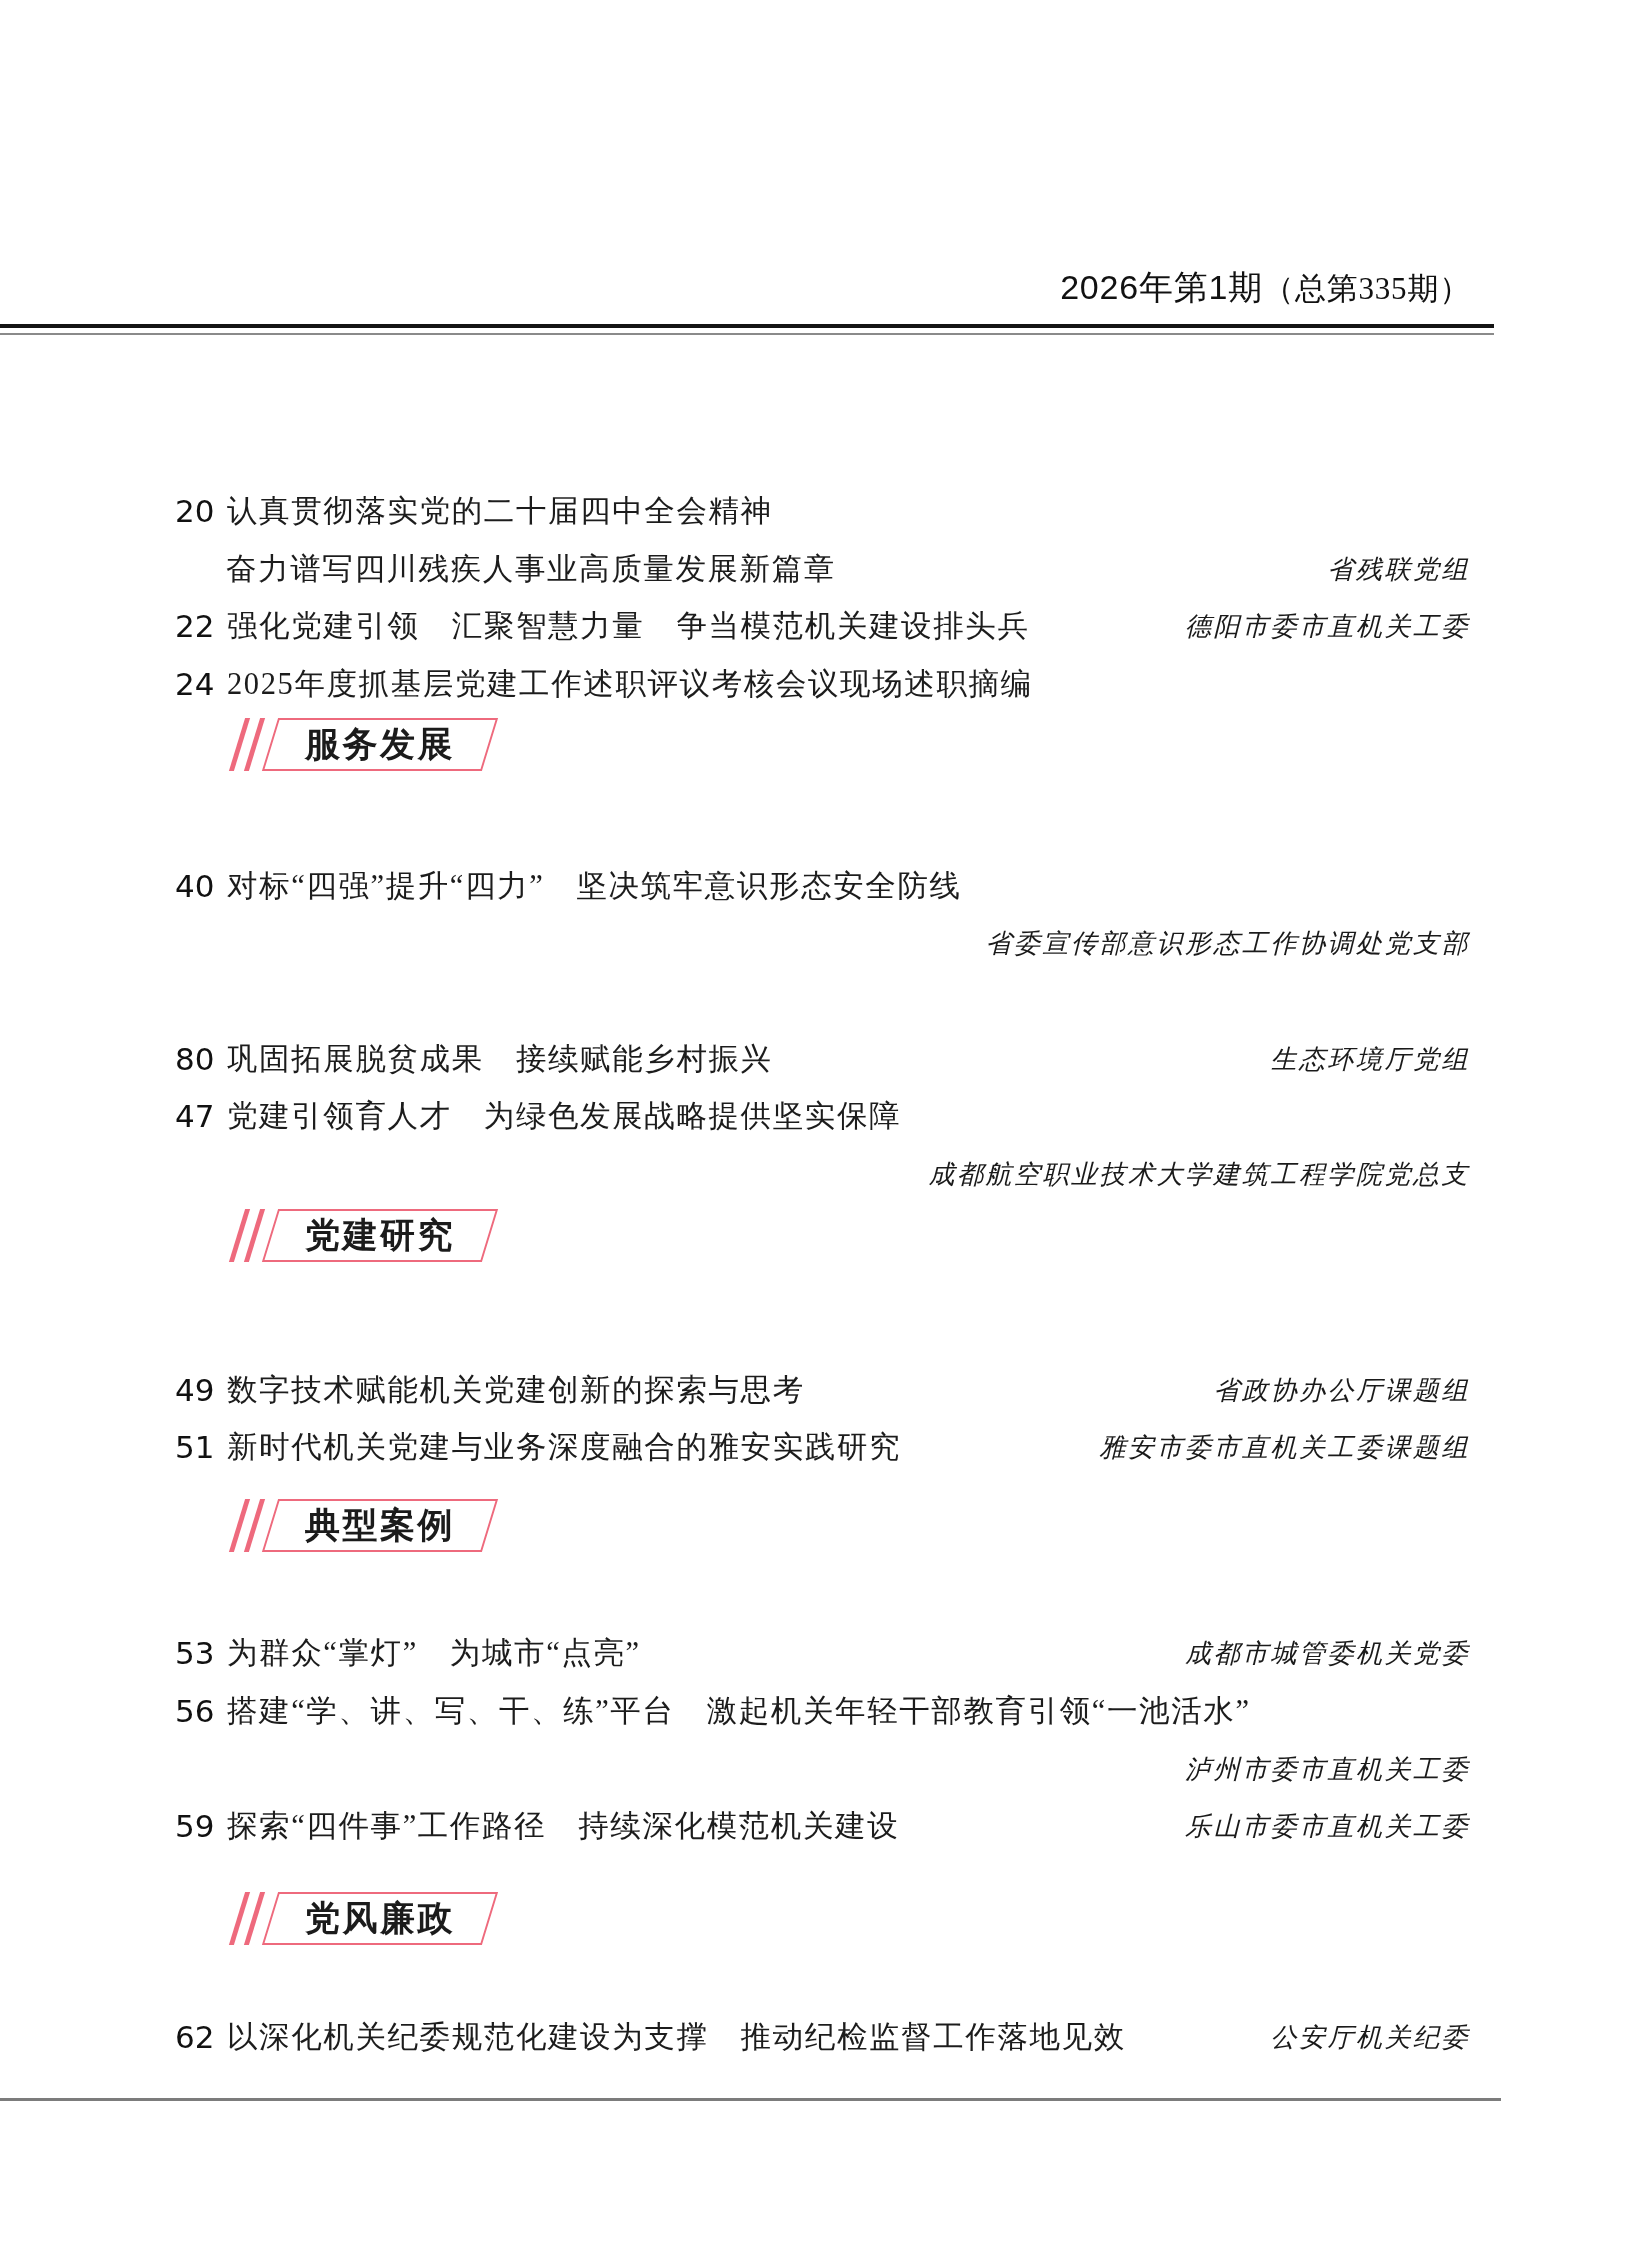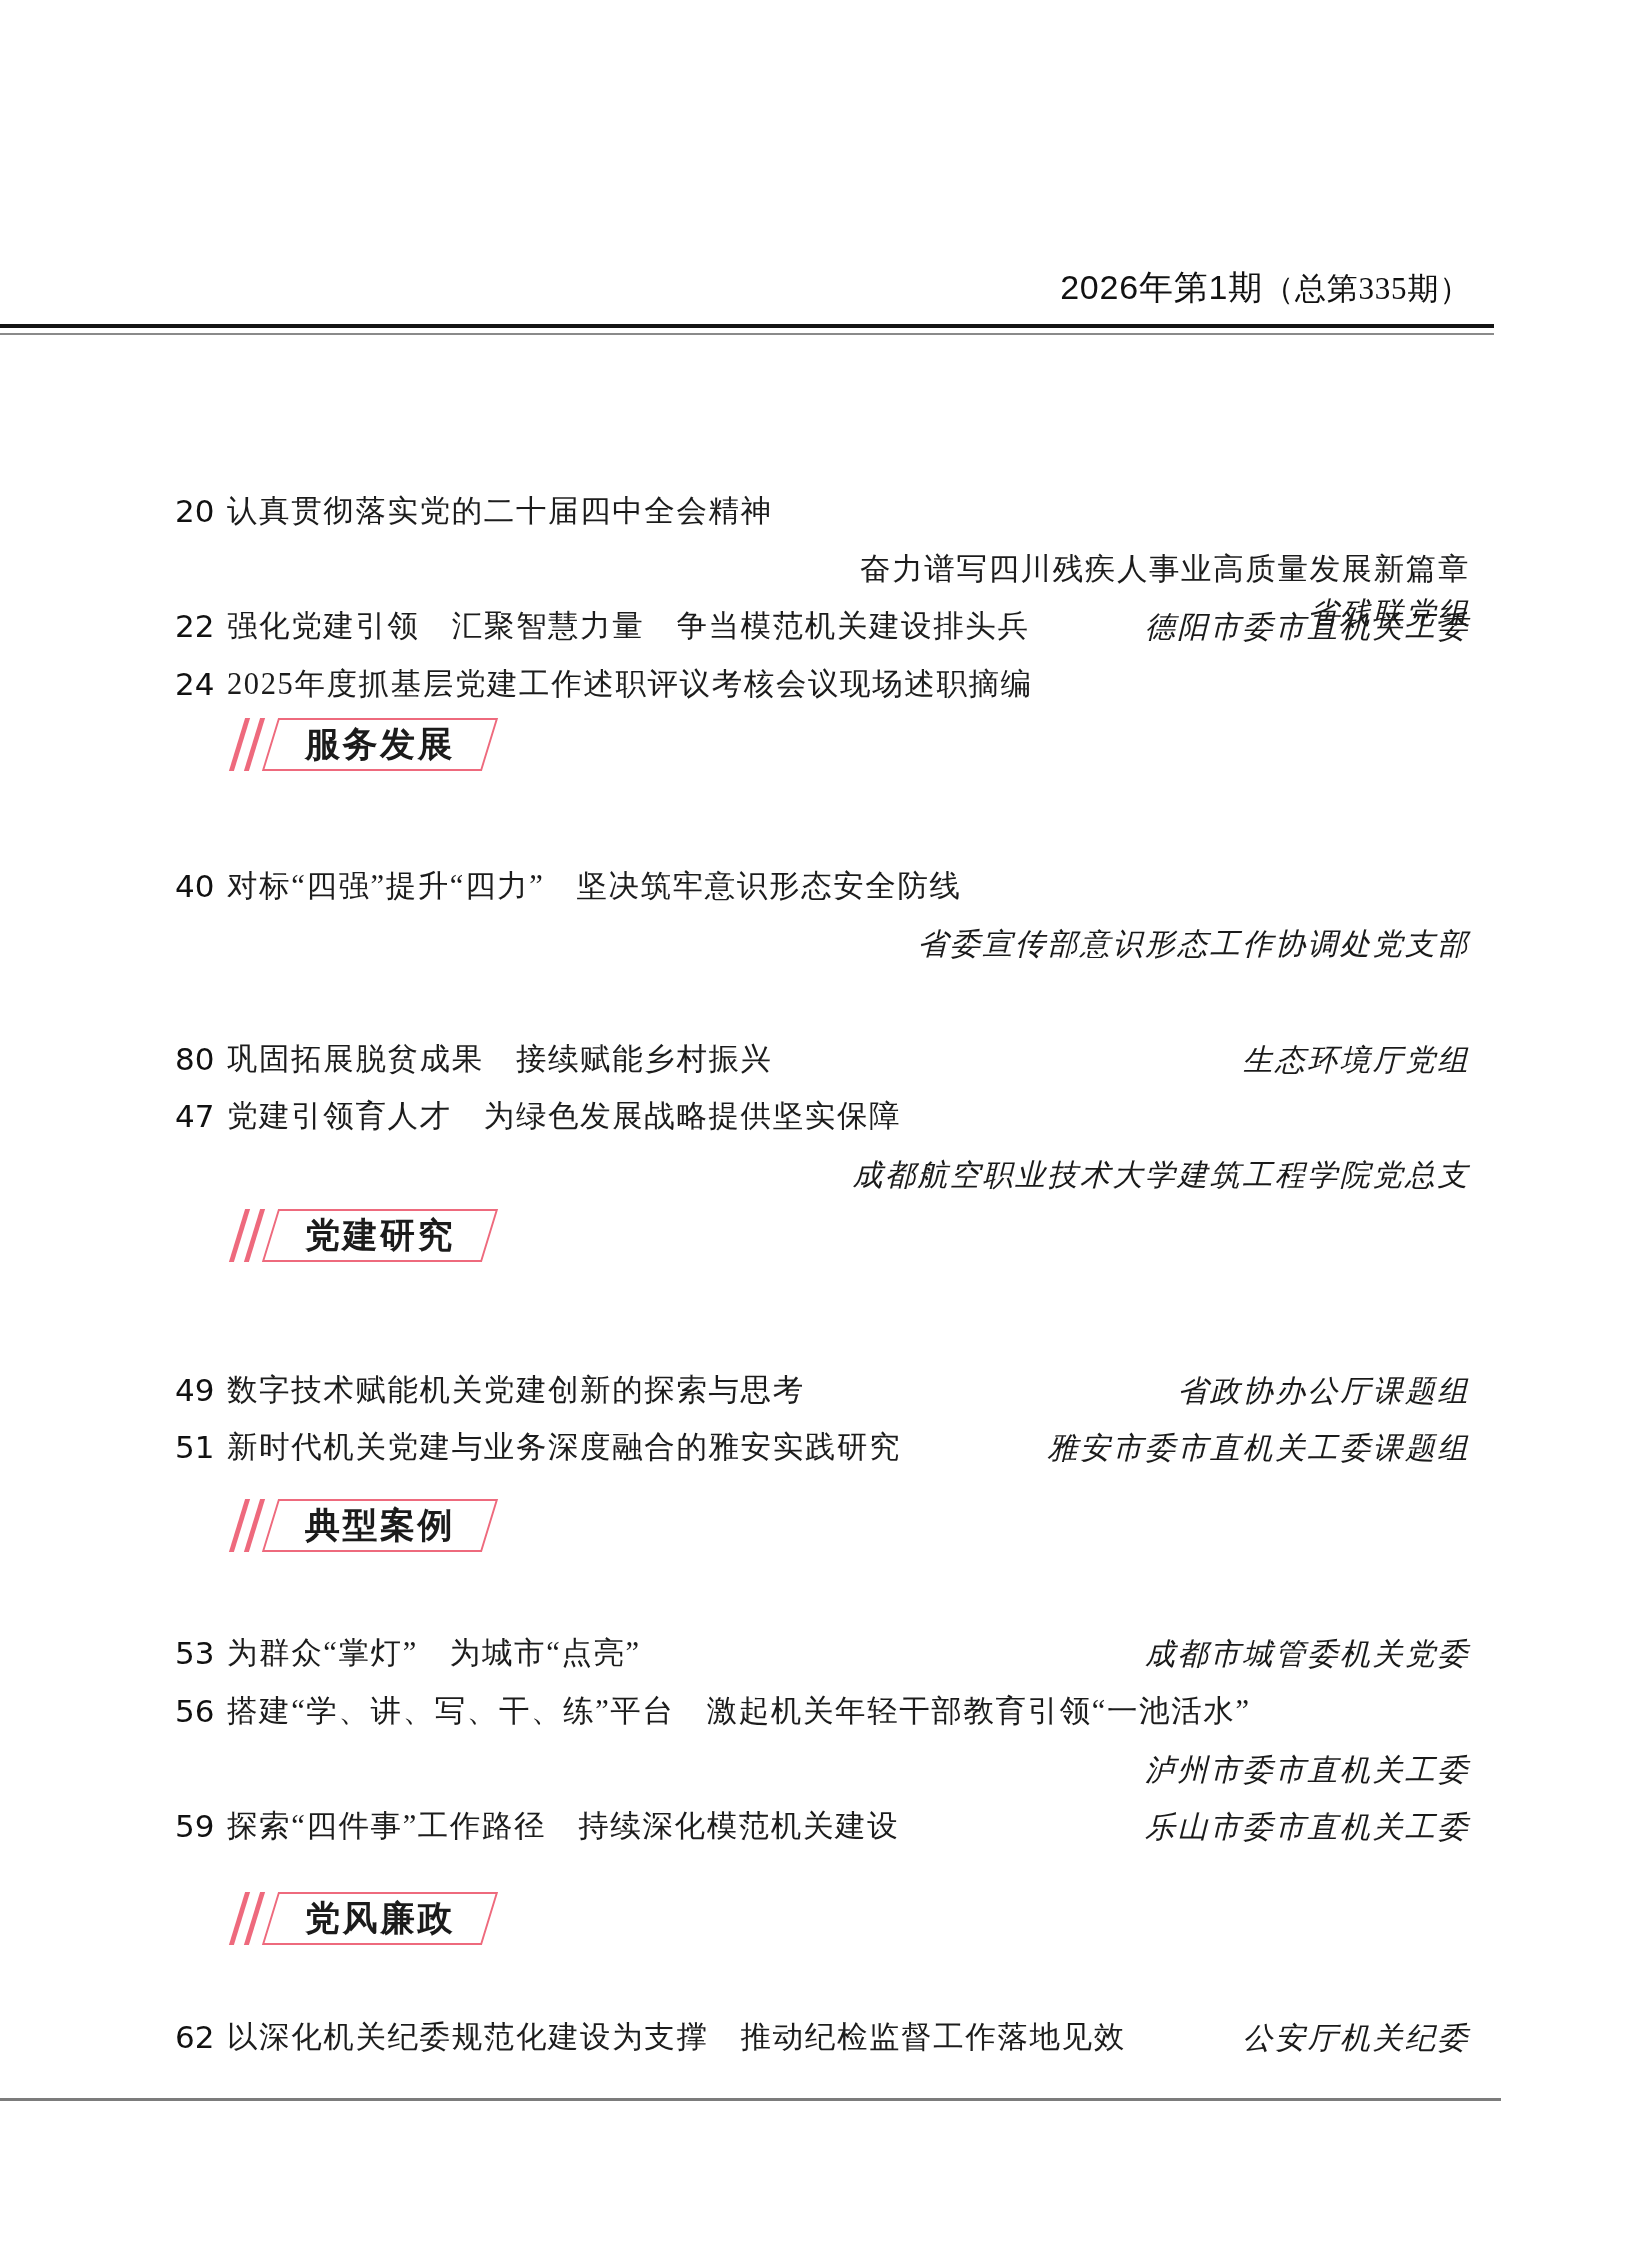--- a/index.html
+++ b/index.html
@@ -12,25 +12,25 @@
   .issue-total{font-family:"Liberation Serif","DejaVu Serif",serif;font-size:31px;color:#111;letter-spacing:0.8px;}
 
   
   .rule-thick{position:absolute;top:324px;left:0;width:1494px;height:4.1px;background:#141414;}
   .rule-thin{position:absolute;top:333px;left:0;width:1494px;height:1.6px;background:#8a8a8a;}
   .rule-bottom{position:absolute;top:2098px;left:0;width:1501px;height:2.5px;background:#7c7c7c;}
 
   
   .row{position:absolute;left:175px;right:177px;display:flex;align-items:flex-end;
        height:43px;line-height:43px;white-space:nowrap;}
-  .row.cont{left:226px;flex-direction:column;}
+  .row.cont{left:226px;}
   .num{flex:none;width:52px;font-family:"DejaVu Sans","Liberation Sans",sans-serif;
        font-size:31px;color:#111;}
   .title{font-size:30.5px;letter-spacing:1.6px;color:#1c1c1c;}
-  .author{margin-left:auto;font-style:italic;font-size:30px;letter-spacing:2.5px;color:#1a1a1a;text-align:right;}
+  .author{margin-left:auto;font-style:italic;font-size:26px;letter-spacing:2.5px;color:#1a1a1a;text-align:right;}
 
   
   .banner{position:absolute;left:237px;height:53px;display:flex;align-items:stretch;}
   .stripe{flex:none;width:5px;background:#ee6a7d;transform:skewX(-17deg);}
   .stripe.s2{margin-left:10px;}
   .frame{margin-left:13px;border:2.5px solid #ee6a7d;background:#fff;transform:skewX(-17deg);
          display:flex;align-items:center;padding:0 33px;}
   .frame-text{display:block;transform:skewX(17deg);
               font-family:"Liberation Sans","DejaVu Sans",sans-serif;font-weight:bold;
               font-size:35px;letter-spacing:2.5px;color:#1b1b1b;white-space:nowrap;}

